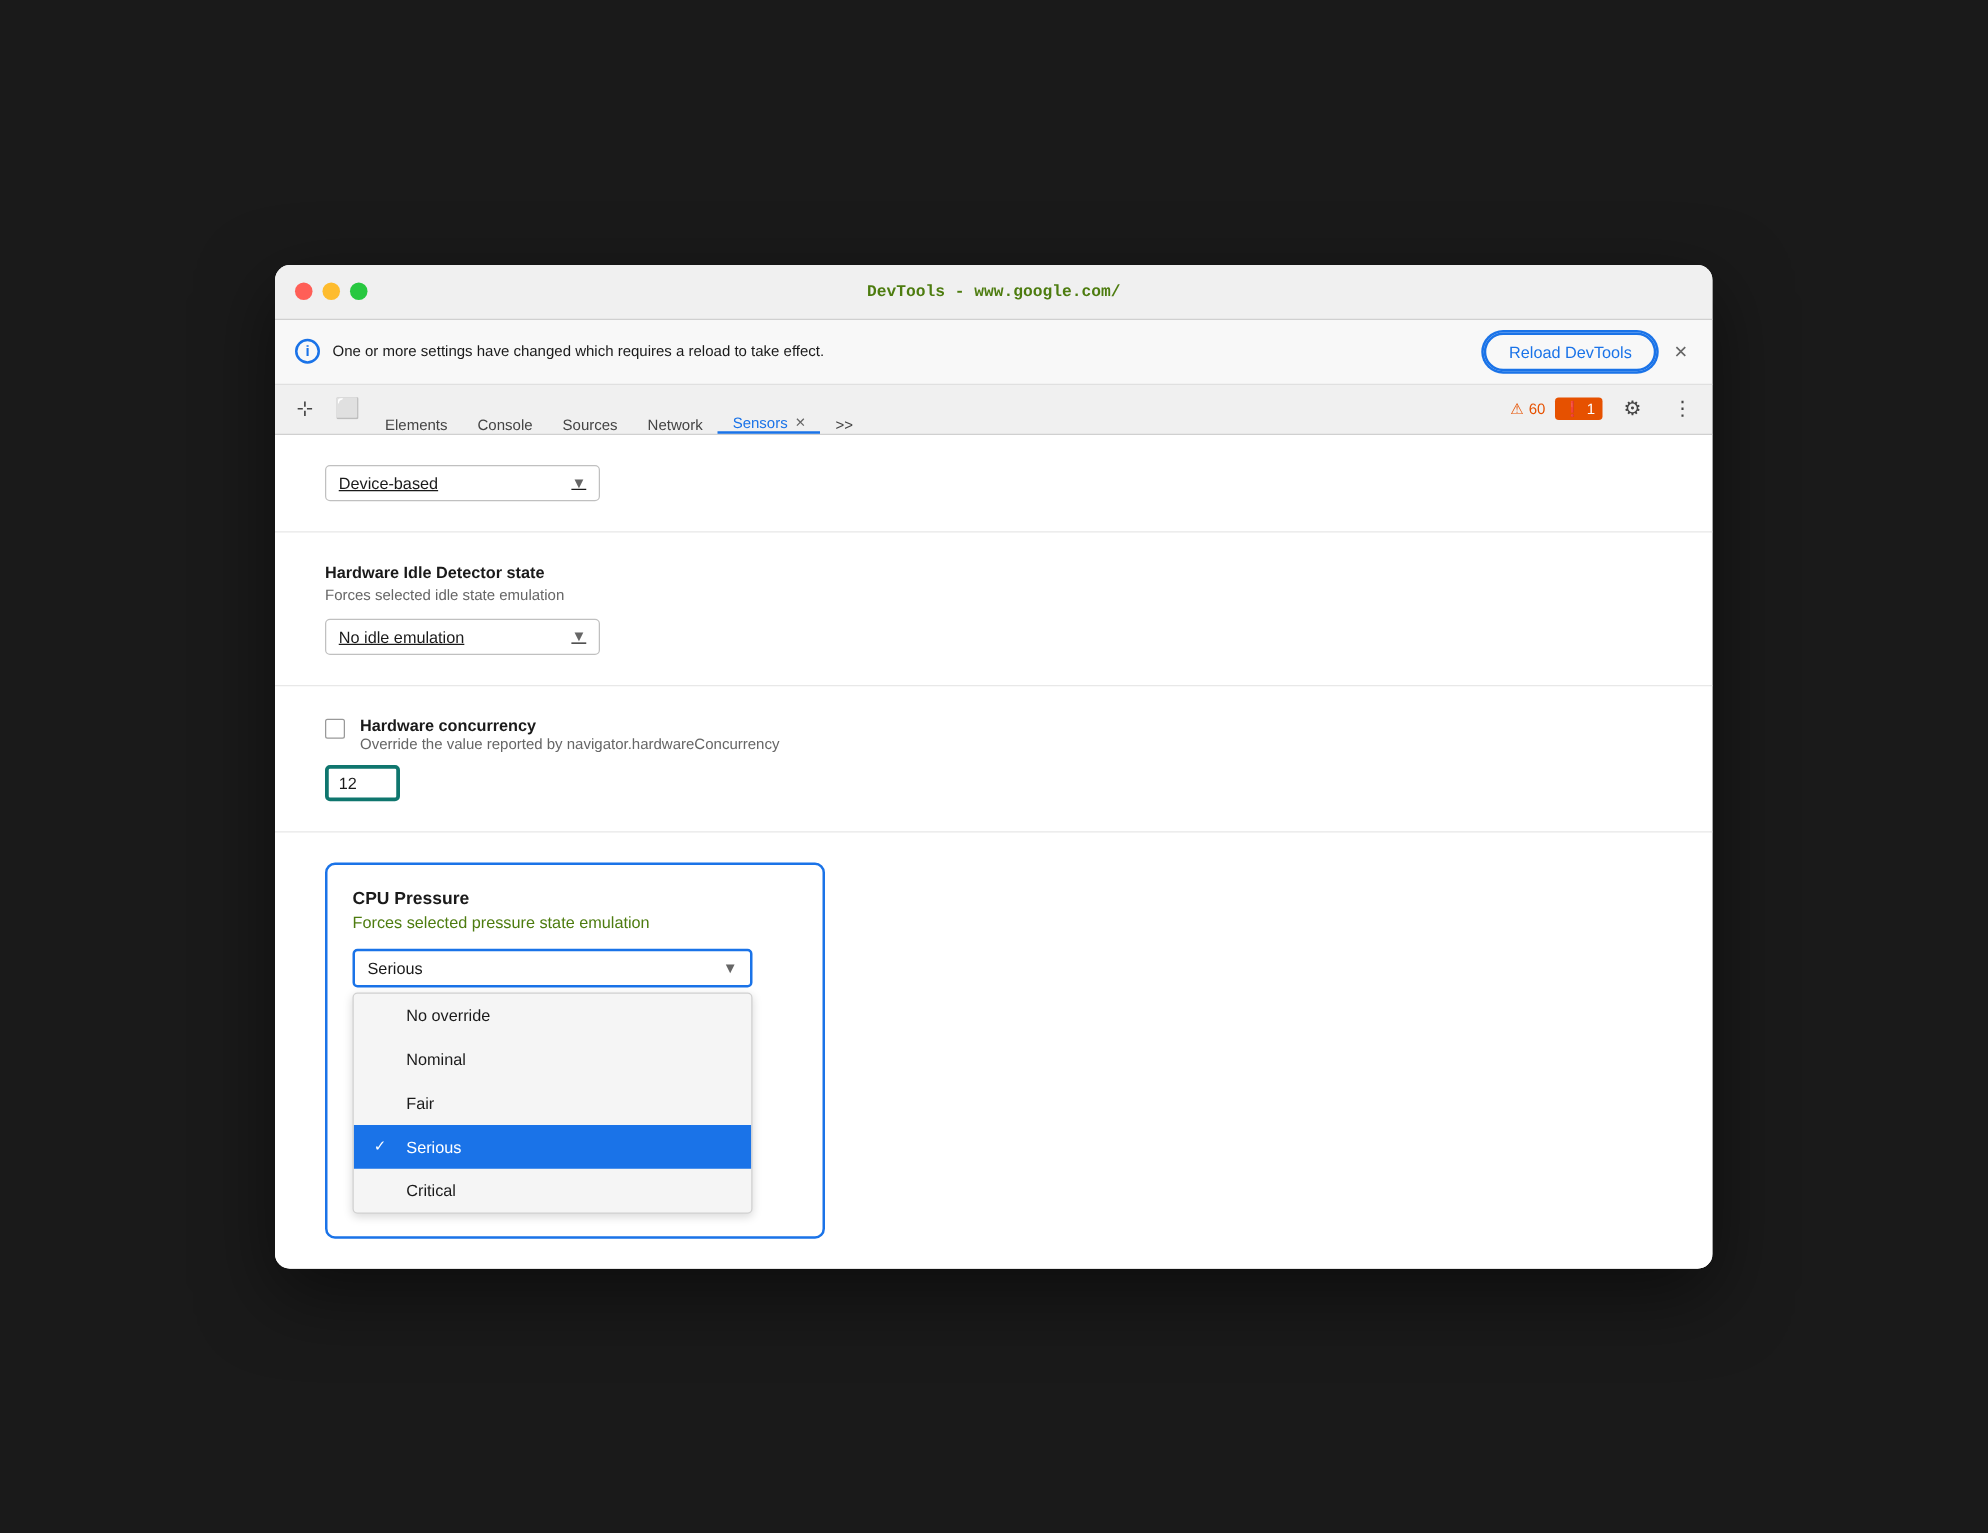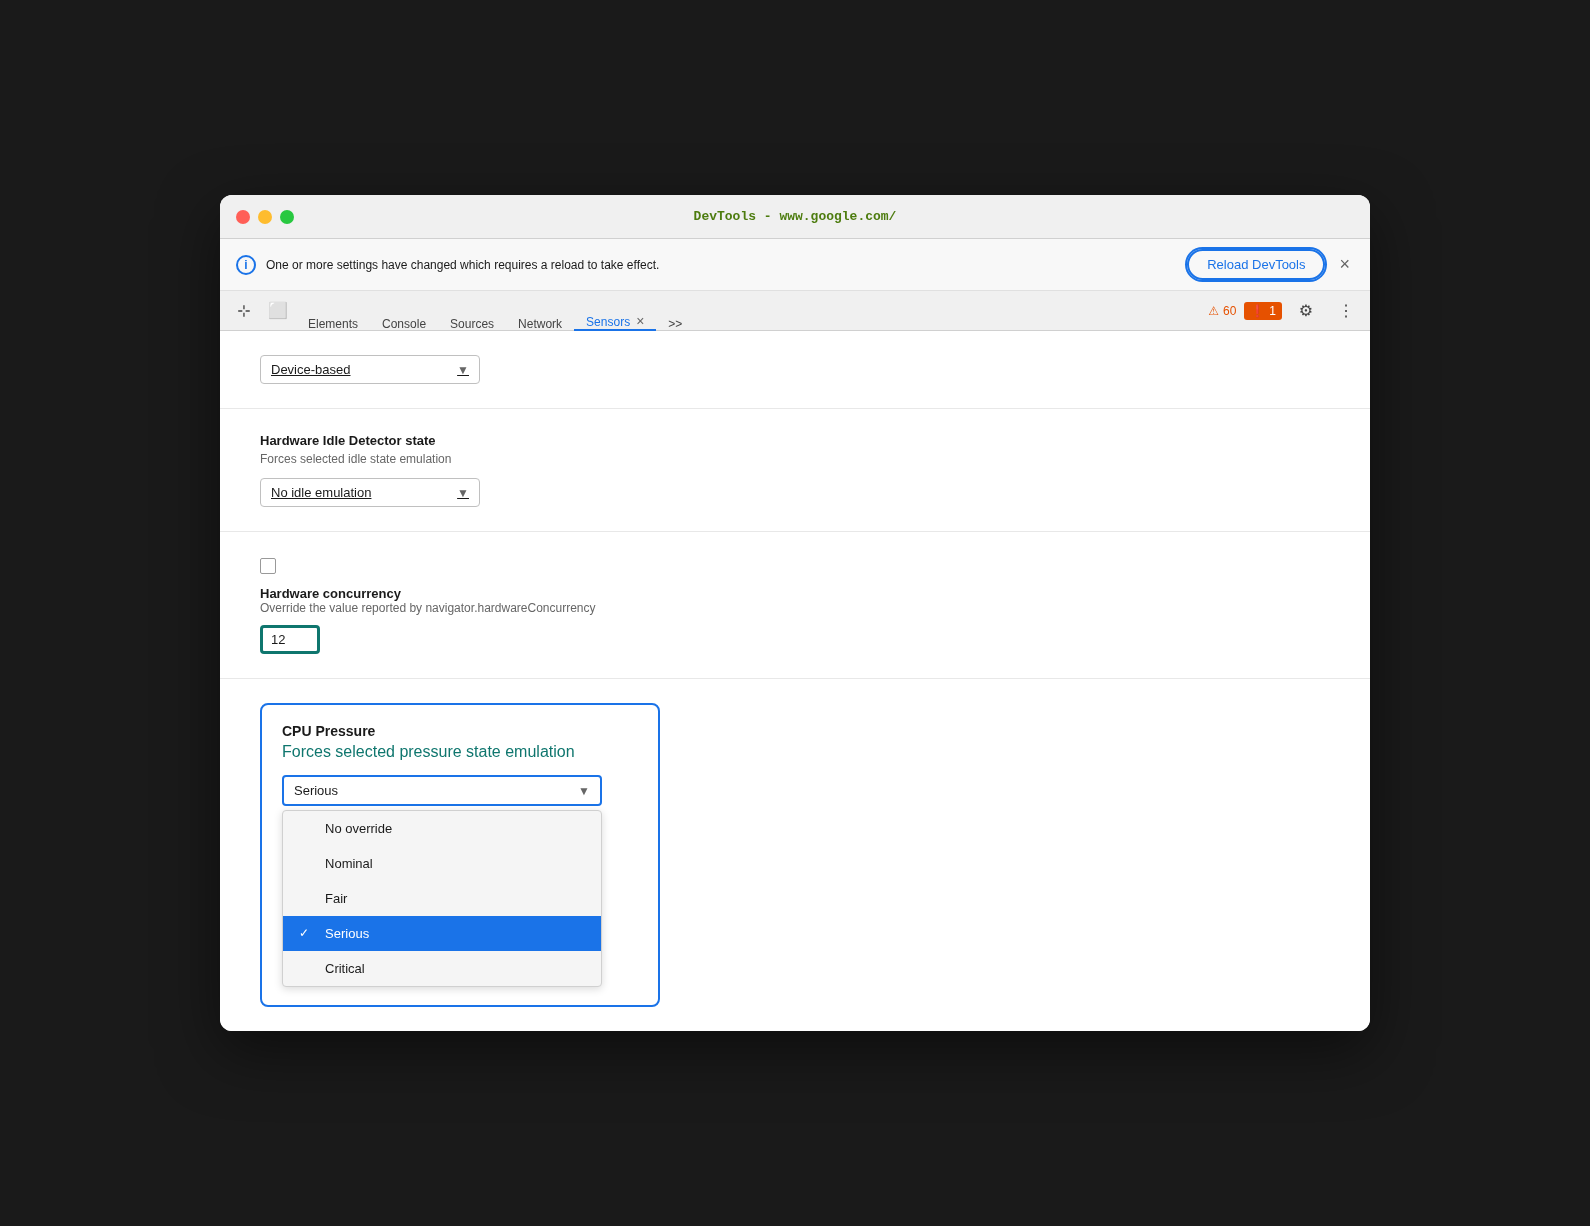--- a/index.html
+++ b/index.html
@@ -193,21 +193,20 @@
       color: #1a1a1a;
       cursor: pointer;
       background: white;
       text-decoration: underline;
     }
     .dropdown-arrow { color: #666; font-size: 12px; }
     .hardware-row {
       display: flex;
       align-items: flex-start;
       gap: 12px;
-      flex-direction: column;
     }
     .checkbox {
       width: 16px;
       height: 16px;
       border: 1.5px solid #999;
       border-radius: 2px;
       margin-top: 2px;
       flex-shrink: 0;
     }
     .hw-text .hw-title {
@@ -240,22 +239,22 @@
       display: inline-block;
       width: 400px;
     }
     .cpu-title {
       font-size: 14px;
       font-weight: 600;
       color: #1a1a1a;
       margin-bottom: 4px;
     }
     .cpu-desc {
-      font-size: 16px;
-      color: #0f766e;
+      font-size: 13px;
+      color: #4d7c0f;
       margin-bottom: 14px;
     }
     .dropdown-trigger {
       display: flex;
       align-items: center;
       justify-content: space-between;
       border: 2px solid #1a73e8;
       border-radius: 4px;
       padding: 6px 10px;
       width: 320px;

